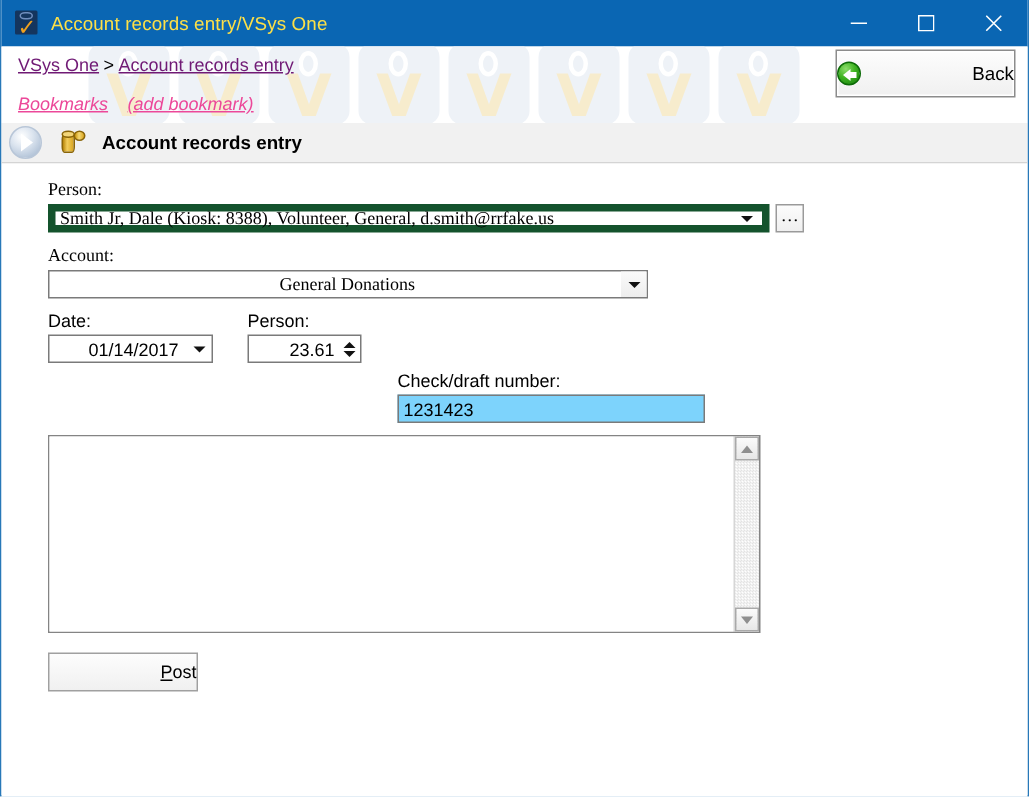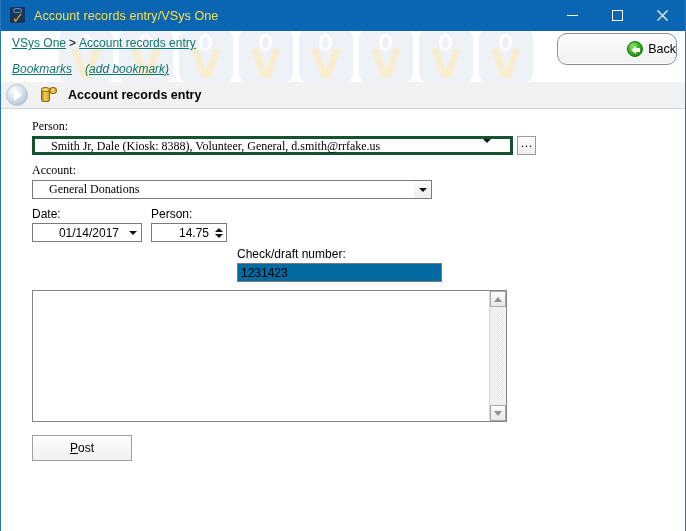--- a/index.html
+++ b/index.html
@@ -124,51 +124,51 @@
   }
 
   .breadcrumb {
     position: absolute;
     left: 11px; top: 5px;
     font-size: 12px;
     white-space: nowrap;
     z-index: 3;
   }
   .breadcrumb a {
-    color: #0f766e;
+    color: #701a75;
   }
   .breadcrumb .sep {
     color: #000000;
     margin: 0 3px;
     text-decoration: none;
   }
   .bookmarks {
     position: absolute;
     left: 11px; top: 31px;
     font-size: 12px;
     font-style: italic;
     white-space: nowrap;
     z-index: 3;
   }
   .bookmarks a {
-    color: #0f766e;
+    color: #ec4899;
     text-decoration: underline;
     margin-right: 13px;
   }
 
   .backbtn {
     position: absolute;
     right: 8px; top: 2px;
     width: 118px; height: 30px;
     background: linear-gradient(#fdfdfd, #f0f0f0);
     border: 1px solid #8c8c8c;
-    border-radius: 10px;
-    display: flex;
-    align-items: center;
-    justify-content: flex-end;
+    border-radius: 0;
+    display: flex;
+    align-items: center;
+    justify-content: space-between;
     gap: 5px;
     font-size: 12.5px;
     color: #000000;
     box-shadow: 0 0 0 1px #ffffff inset;
     z-index: 4;
   }
   .green-arrow {
     width: 16px; height: 16px;
     border-radius: 50%;
     background: radial-gradient(circle at 35% 28%, #8ede6c 0%, #3eb321 45%, #137a0b 100%);
@@ -277,28 +277,28 @@
   .flabel {
     font-size: 12px;
     color: #000000;
     margin-bottom: 2px;
     display: block;
   }
   .field-row { margin-bottom: 8px; font-family: Liberation Serif, serif; }
 
   .inputbox {
     height: 19px;
-    border: 3px solid #14532d;
+    border: 5px solid #14532d;
     background: #ffffff;
     box-sizing: border-box;
     font-size: 12px;
     color: #000000;
     display: flex;
-    align-items: flex-start;
-    padding: 0 16px;
+    align-items: center;
+    padding: 0 3px;
   }
 
   
   .person-row { display: flex; align-items: flex-start; gap: 4px; }
   .person-combo {
     width: 481px;
     position: relative;
   }
   .person-combo .txt {
     flex: 1 1 auto;
@@ -339,32 +339,33 @@
     box-sizing: border-box;
     display: flex;
     align-items: center;
     font-size: 12px;
   }
   .account-combo .txt {
     flex: 1 1 auto;
     padding-left: 16px;
     white-space: nowrap;
     overflow: hidden;
+    text-align: center;
   }
   .account-combo .dd-btn {
     width: 17px;
     height: 17px;
     background: linear-gradient(#fafafa, #ededed);
     display: flex; align-items: center; justify-content: center;
     flex: none;
     margin-right: 0px;
   }
 
   
-  .triple { display: flex; gap: 0; }
+  .triple { display: flex; gap: 14px; }
   .col-date { width: 110px; margin-right: 9px; }
   .col-amount { width: 76px; margin-right: 10px; }
   .col-check { width: 205px; margin-top: 40px; }
 
   .date-field {
     height: 19px;
     border: 1px solid #7a7a7a;
     background: #ffffff;
     box-sizing: border-box;
     display: flex;
@@ -416,21 +417,21 @@
   .spin-dn {
     width: 0; height: 0;
     border-left: 4px solid transparent;
     border-right: 4px solid transparent;
     border-top: 4px solid #111111;
   }
 
   .check-field {
     height: 19px;
     border: 1px solid #7a7a7a;
-    background: #0369a1;
+    background: #7dd3fc;
     box-sizing: border-box;
     display: flex;
     align-items: center;
     font-size: 12px;
     padding-left: 3px;
   }
 
   
   .comments-wrap {
     width: 475px;
@@ -488,21 +489,21 @@
   .postbtn {
     margin-top: 13px;
     width: 100px; height: 26px;
     border: 1px solid #a0a0a0;
     background: linear-gradient(#fdfdfd, #f0f0f0);
     box-sizing: border-box;
     font-size: 12px;
     color: #000000;
     display: flex;
     align-items: center;
-    justify-content: center;
+    justify-content: flex-end;
     font-family: "Liberation Sans", sans-serif;
   }
   .postbtn u { text-decoration: underline; }
 </style>
 </head>
 <body>
 
 <div id="window">
 
   <div class="titlebar">
@@ -627,21 +628,21 @@
           <span class="txt">01/14/2017</span>
           <span class="dd-btn">
               <span class="caret"></span>
             </span>
         </div>
       </div>
 
       <div class="col-amount">
         <label class="flabel">Person:</label>
         <div class="amount-field">
-          <span class="txt">14.75</span>
+          <span class="txt">23.61</span>
           <span class="spinner">
             <span class="spin-up"></span>
               <span class="spin-dn"></span>
           </span>
         </div>
       </div>
 
       <div class="col-check">
         <label class="flabel">Check/draft number:</label>
         <div class="check-field">

